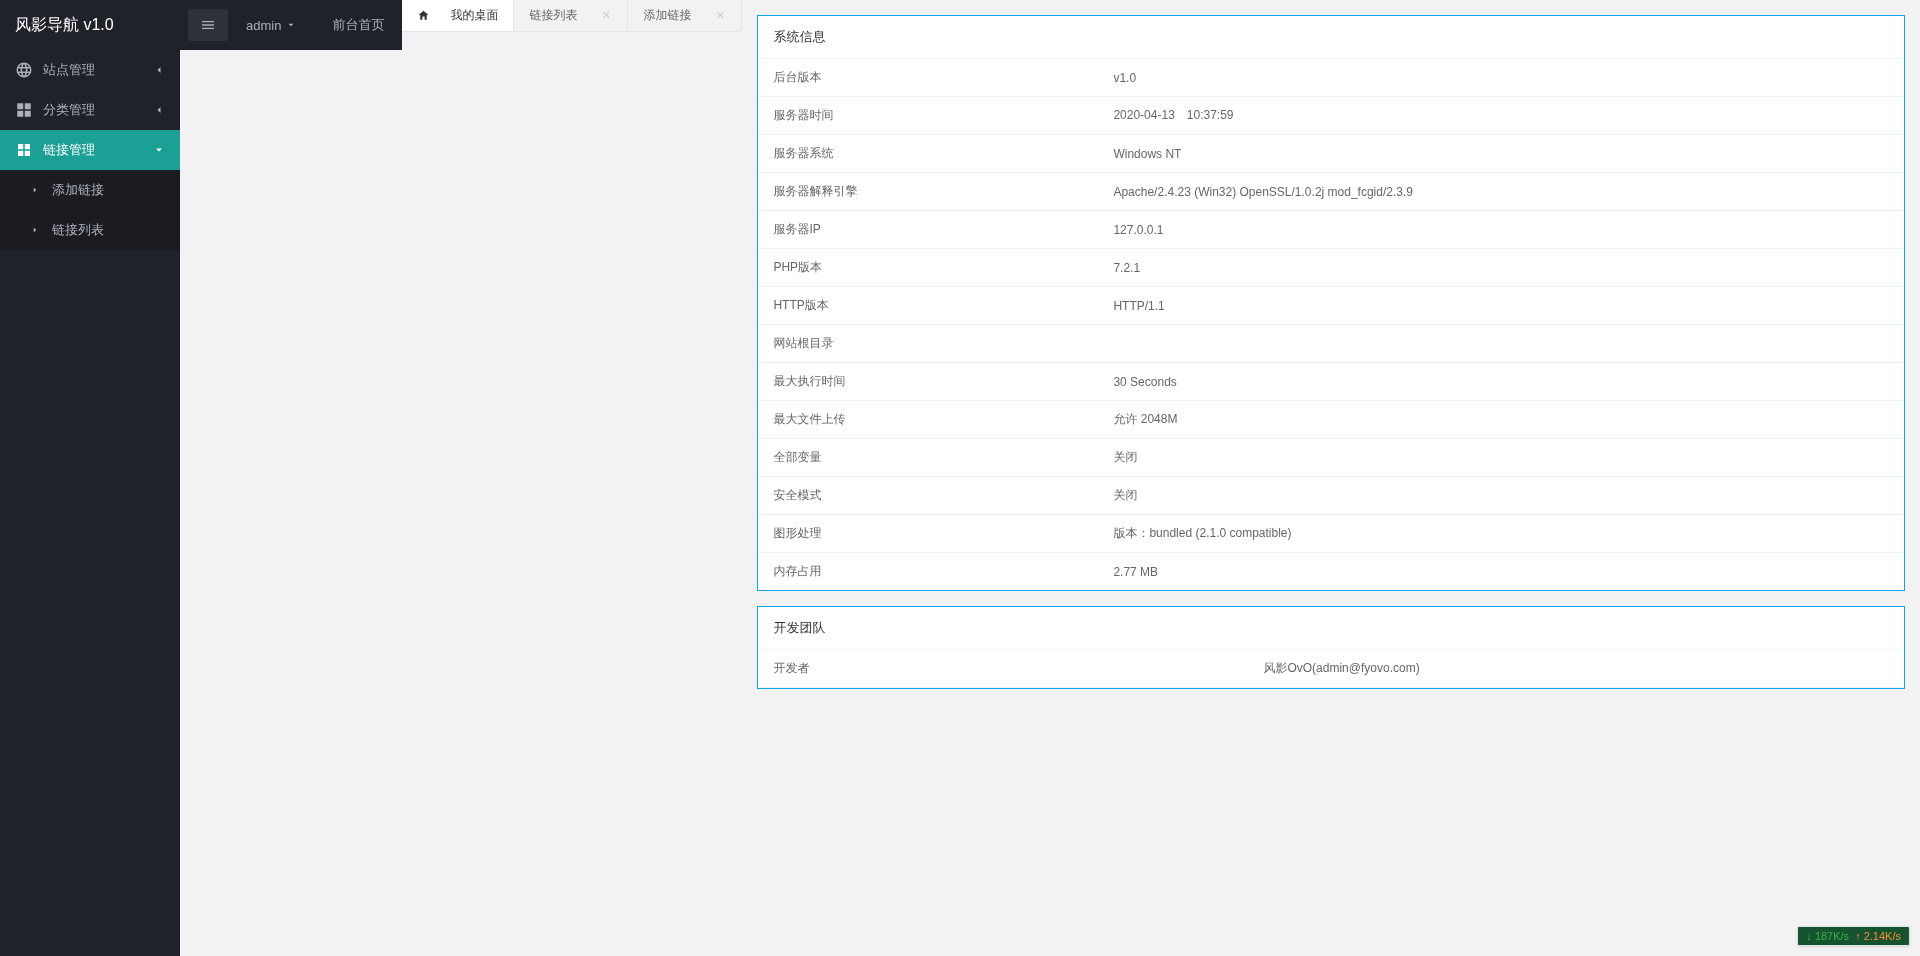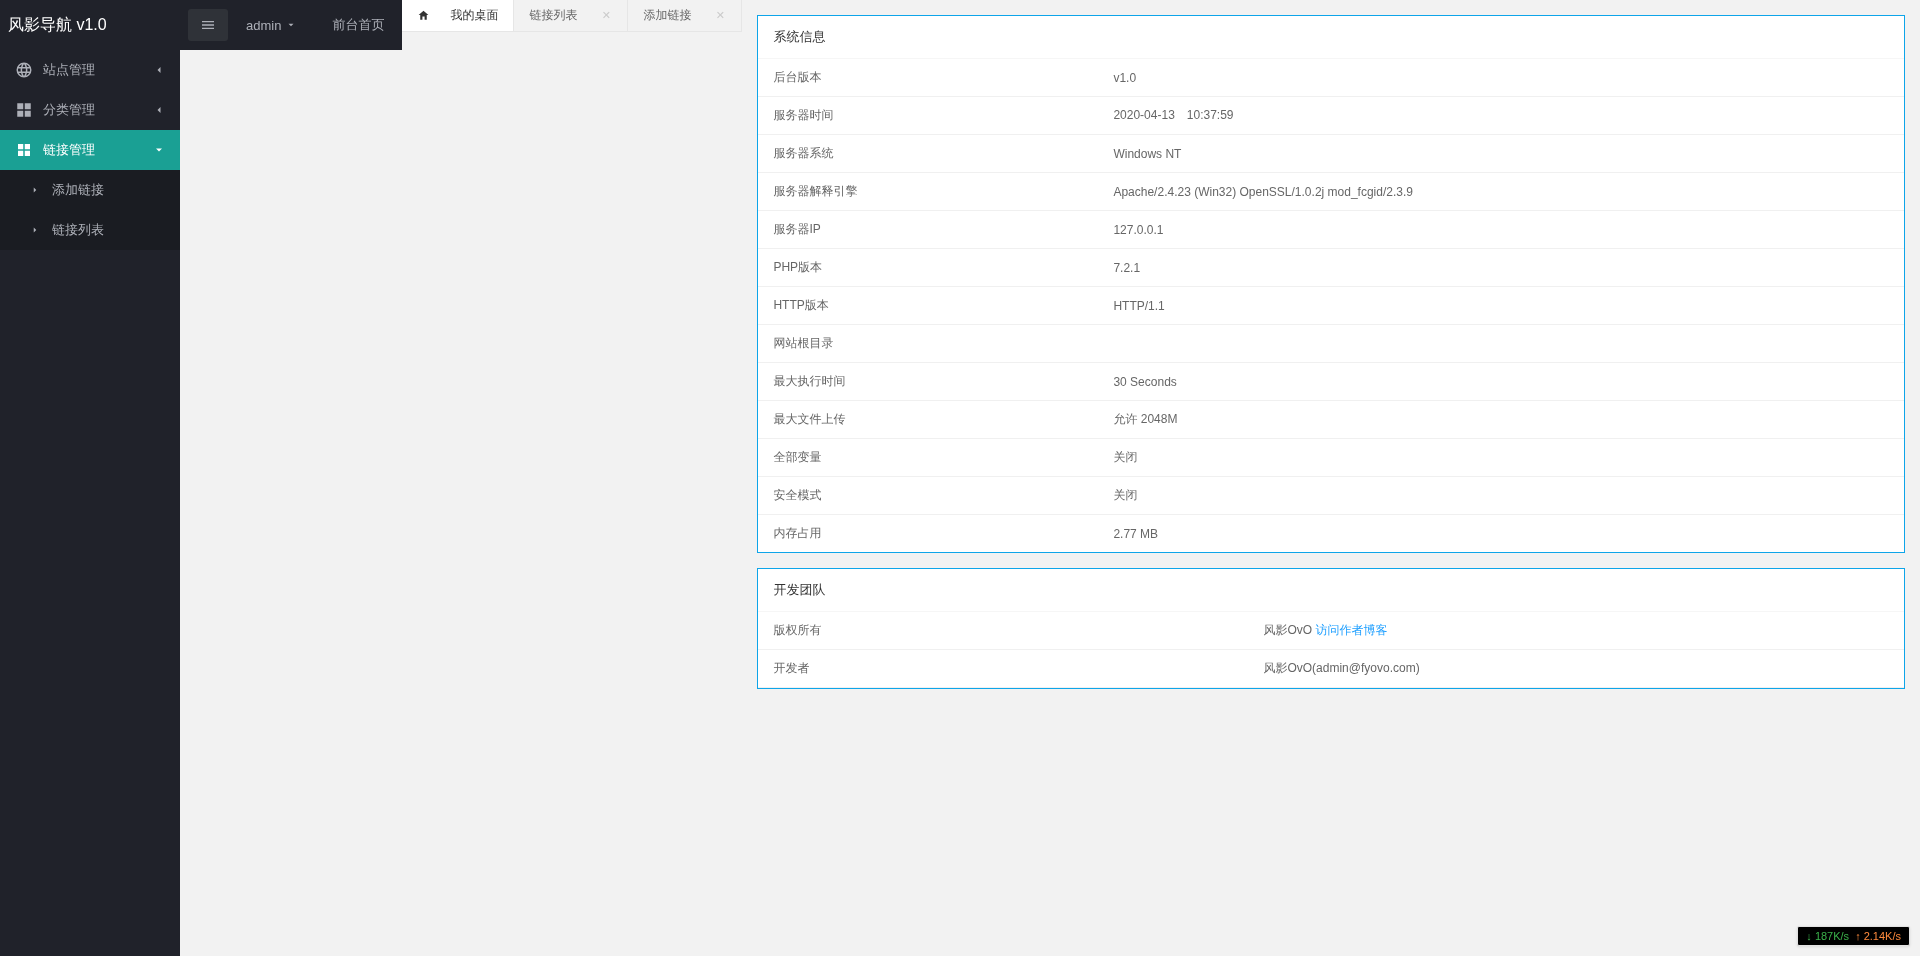--- a/index.html
+++ b/index.html
@@ -1,21 +1,21 @@
 <!DOCTYPE html>
 <html><head>
 <meta charset="utf-8">
 <style>
 * { margin: 0; padding: 0; box-sizing: border-box; }
 body { font-family: "Microsoft YaHei", Arial, sans-serif; font-size: 12px; background: #f2f2f2; overflow: hidden; }
 
 .layout { display: flex; height: 100vh; }
 
 .sidebar { width: 180px; background: #20222a; color: #adb0b8; display: flex; flex-direction: column; flex-shrink: 0; }
-.logo { height: 50px; display: flex; align-items: center; padding: 0 8px; font-size: 16px; color: #fff; font-weight: normal; }
+.logo { height: 50px; display: flex; align-items: center; padding: 0 15px; font-size: 16px; color: #fff; font-weight: normal; }
 .nav { flex: 1; overflow: auto; }
 .nav-item { display: flex; align-items: center; height: 40px; padding: 0 15px; cursor: pointer; position: relative; }
 .nav-item.active { background: #1aa094; color: #fff; }
 .nav-icon { width: 18px; height: 18px; margin-right: 10px; fill: currentColor; }
 .nav-label { flex: 1; font-size: 13px; }
 .nav-arrow { width: 12px; height: 12px; fill: currentColor; }
 .nav-sub { background: #1a1c22; }
 .nav-sub .nav-item { padding-left: 30px; }
 .sub-arrow { width: 10px; height: 10px; margin-right: 12px; fill: currentColor; }
 
@@ -52,21 +52,21 @@
 .info-table tr:last-child { border-bottom: none; }
 .info-table td { padding: 10px 15px; font-size: 12px; color: #666; }
 .info-table td.label-cell { width: 340px; }
 
 .dev-table { width: 100%; border-collapse: collapse; }
 .dev-table tr { border-bottom: 1px solid #f0f0f0; }
 .dev-table td { padding: 10px 15px; font-size: 12px; color: #666; }
 .dev-table td.label-cell { width: 490px; }
 .blog-link { color: #1e9fff; cursor: pointer; }
 
-.net-badge { position: fixed; right: 10px; bottom: 10px; background: #000000; border: 1px solid #e2e2e2; border-radius: 2px; padding: 3px 8px; font-size: 11px; display: flex; align-items: center; gap: 6px; box-shadow: 0 1px 3px rgba(0,0,0,0.1); }
+.net-badge { position: fixed; right: 10px; bottom: 10px; background: #14532d; border: 1px solid #e2e2e2; border-radius: 2px; padding: 3px 8px; font-size: 11px; display: flex; align-items: center; gap: 6px; box-shadow: 0 1px 3px rgba(0,0,0,0.1); }
 .net-down { color: #3bb24b; }
 .net-up { color: #ff8a3c; }
 .arrow-glyph { font-weight: bold; }
 </style>
 </head>
 <body>
 
 <div class="layout">
 
   <aside class="sidebar">
@@ -213,38 +213,38 @@
                 </tr>
                 <tr>
                   <td class="label-cell">全部变量</td>
                   <td>关闭</td>
                 </tr>
                 <tr>
                   <td class="label-cell">安全模式</td>
                   <td>关闭</td>
                 </tr>
                 <tr>
+                  <td class="label-cell">图形处理</td>
+                  <td>版本：bundled (2.1.0 compatible)</td>
+                </tr>
+                <tr>
                   <td class="label-cell">内存占用</td>
                   <td>2.77 MB</td>
                 </tr>
               </tbody>
           </table>
         </div>
       </div>
 
       <div class="card">
         <div class="card-header">开发团队</div>
         <div class="card-body">
           <table class="dev-table">
             <tbody id="devteam-body">
                 <tr>
-                  <td class="label-cell">版权所有</td>
-                  <td><span>风影OvO </span><span class="blog-link">访问作者博客</span></td>
-                </tr>
-                <tr>
                   <td class="label-cell">开发者</td>
                   <td><span>风影OvO(admin@fyovo.com)</span></td>
                 </tr>
               </tbody>
           </table>
         </div>
       </div>
 
     </div>
 

